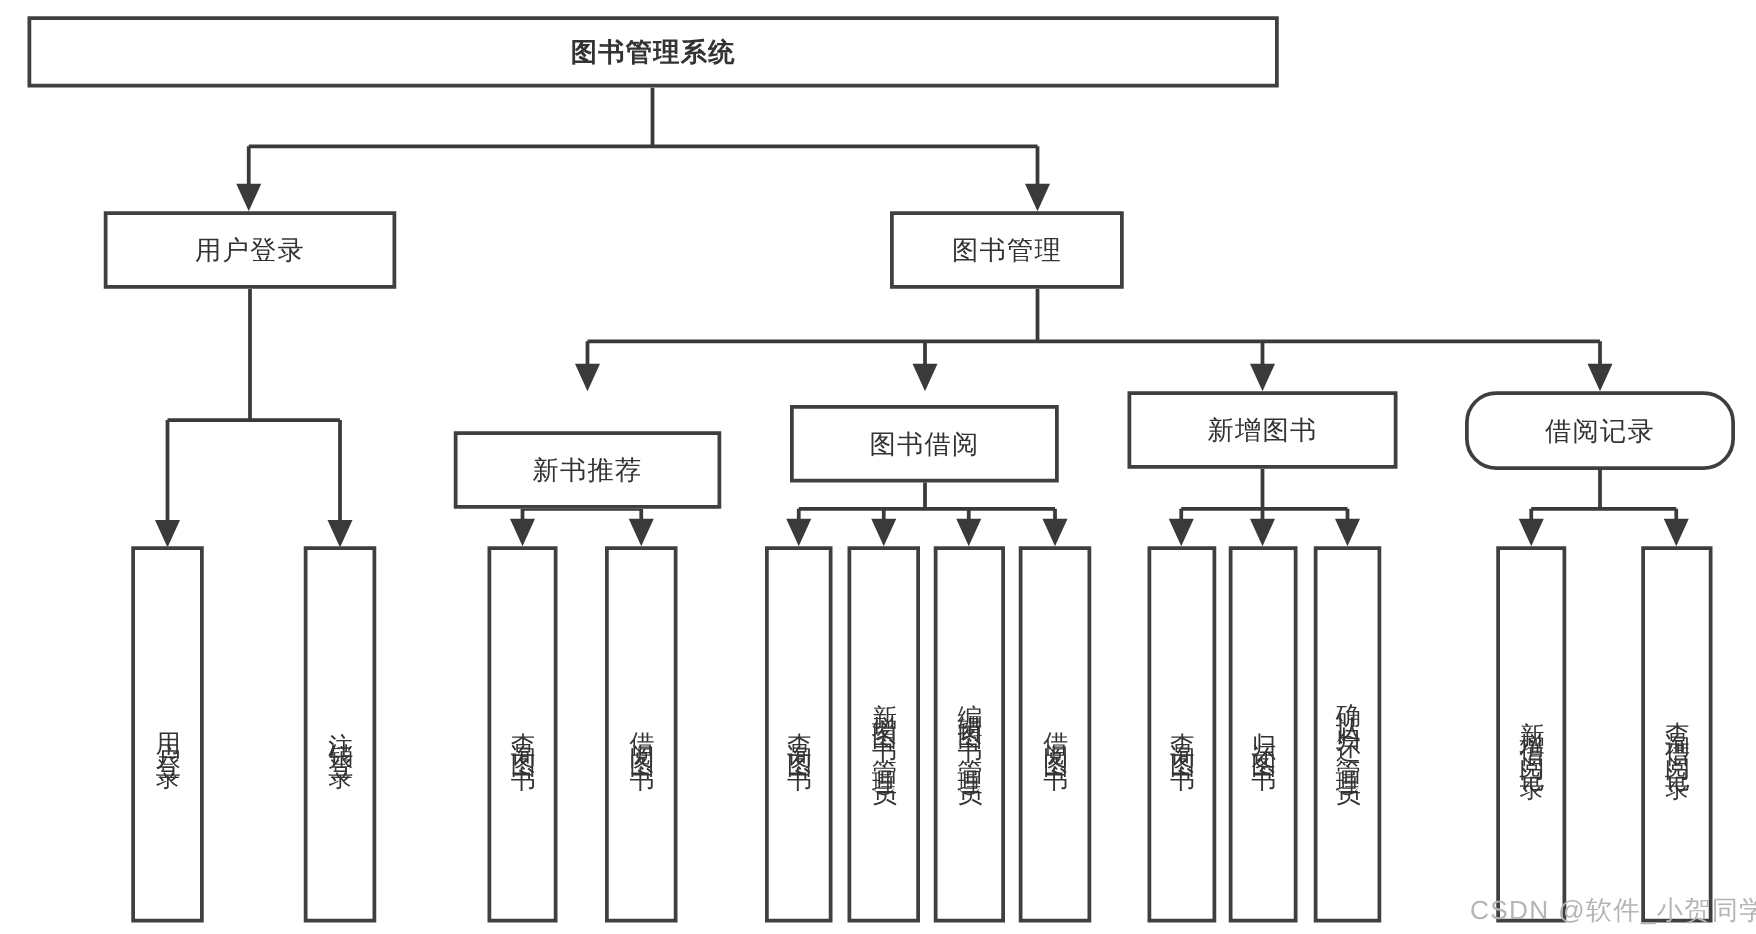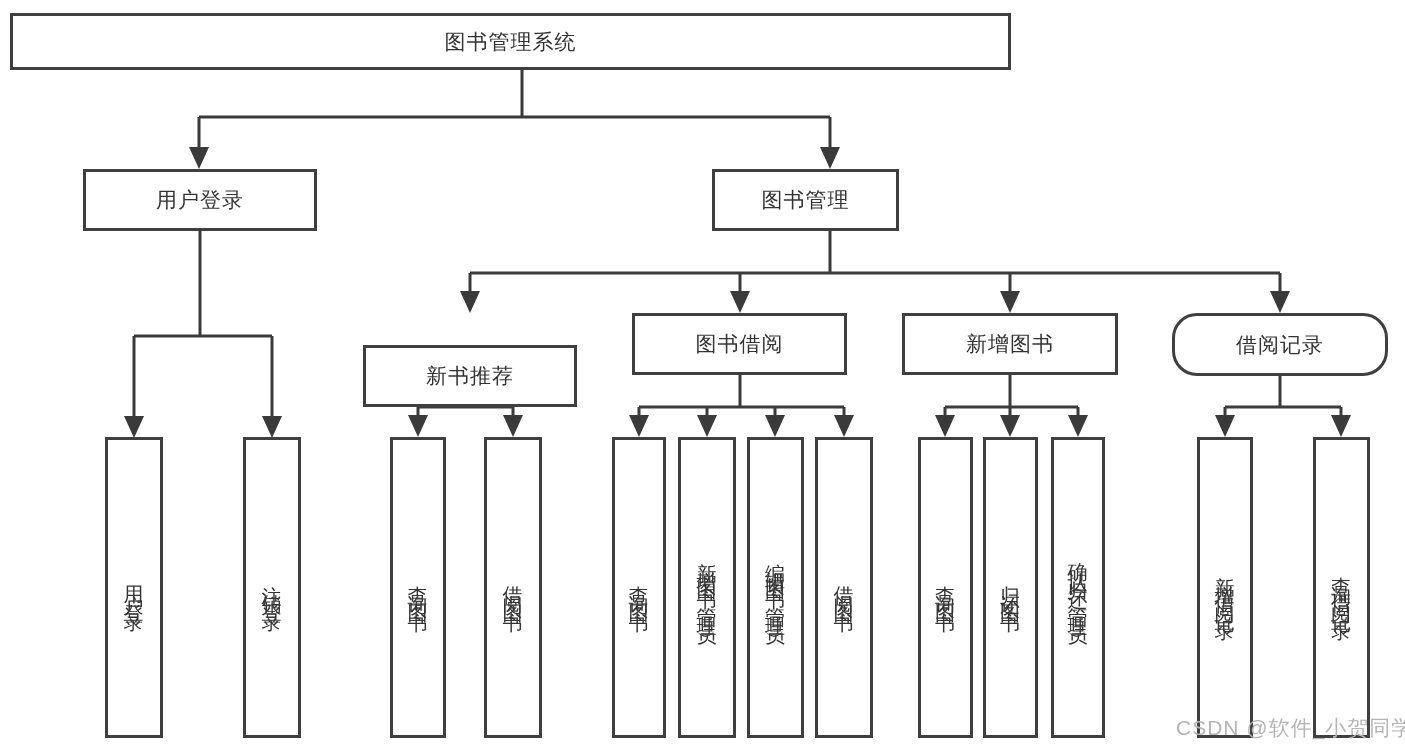--- a/index.html
+++ b/index.html
@@ -54,27 +54,27 @@
       <polygon points="765,415 785,415 775,437"></polygon>
       <polygon points="834,415 854,415 844,437"></polygon>
       <polygon points="935,415 955,415 945,437"></polygon>
       <polygon points="1000,415 1020,415 1010,437"></polygon>
       <polygon points="1068,415 1088,415 1078,437"></polygon>
       <polygon points="1215,415 1235,415 1225,437"></polygon>
       <polygon points="1331,415 1351,415 1341,437"></polygon>
     </g>
   </svg>
 
-  <div class="node" style="left:10px;top:13px;width:1001px;height:57px;">图书管理系统</div>
+  <div class="node" style="left:22px;top:13px;width:1001px;height:57px;font-weight:bold;">图书管理系统</div>
 
   <div class="node" style="left:83px;top:169px;width:234px;height:62px;">用户登录</div>
   <div class="node" style="left:712px;top:169px;width:187px;height:62px;">图书管理</div>
 
   <div class="node" style="left:363px;top:313px;width:214px;height:62px;margin-top:32px;">新书推荐</div>
-  <div class="node" style="left:632px;top:313px;width:215px;height:62px;">图书借阅</div>
+  <div class="node" style="left:632px;top:324px;width:215px;height:62px;">图书借阅</div>
   <div class="node" style="left:902px;top:313px;width:216px;height:62px;">新增图书</div>
   <div class="node" style="left:1172px;top:313px;width:216px;height:63px;border-radius:25px;">借阅记录</div>
 
   <div class="node v" style="left:105px;top:437px;width:58px;height:301px;">用户登录</div>
   <div class="node v" style="left:243px;top:437px;width:58px;height:301px;">注销登录</div>
 
   <div class="node v" style="left:390px;top:437px;width:56px;height:301px;">查询图书</div>
   <div class="node v" style="left:484px;top:437px;width:58px;height:301px;">借阅图书</div>
 
   <div class="node v" style="left:612px;top:437px;width:54px;height:301px;">查询图书</div>

